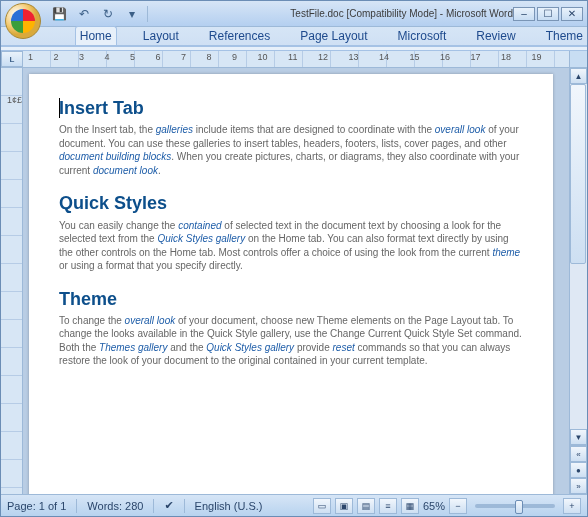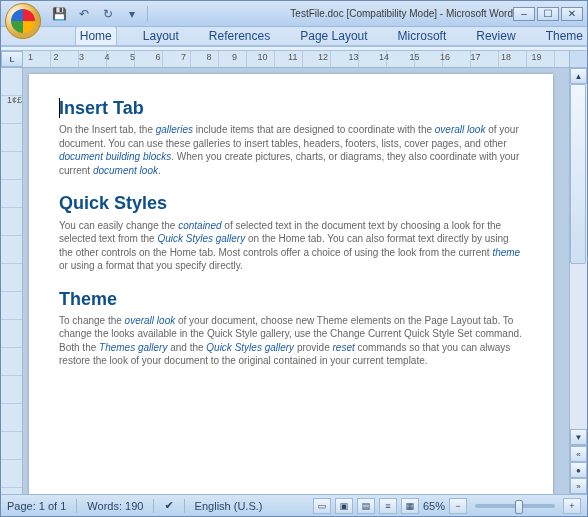--- a/index.html
+++ b/index.html
@@ -106,21 +106,21 @@
         <div class="scroll-btn">«</div>
         <div class="scroll-btn">●</div>
         <div class="scroll-btn">»</div>
       </div>
     </div>
   </div>
 
   <div class="statusbar">
     <span>Page: 1 of 1</span>
     <span class="sep"></span>
-    <span>Words: 190</span>
+    <span>Words: 280</span>
     <span class="sep"></span>
     <span>✔</span>
     <span class="sep"></span>
     <span>English (U.S.)</span>
     <div class="status-right">
       <div class="view-btn">▭</div>
       <div class="view-btn">▣</div>
       <div class="view-btn">▤</div>
       <div class="view-btn">≡</div>
       <div class="view-btn">▦</div>

